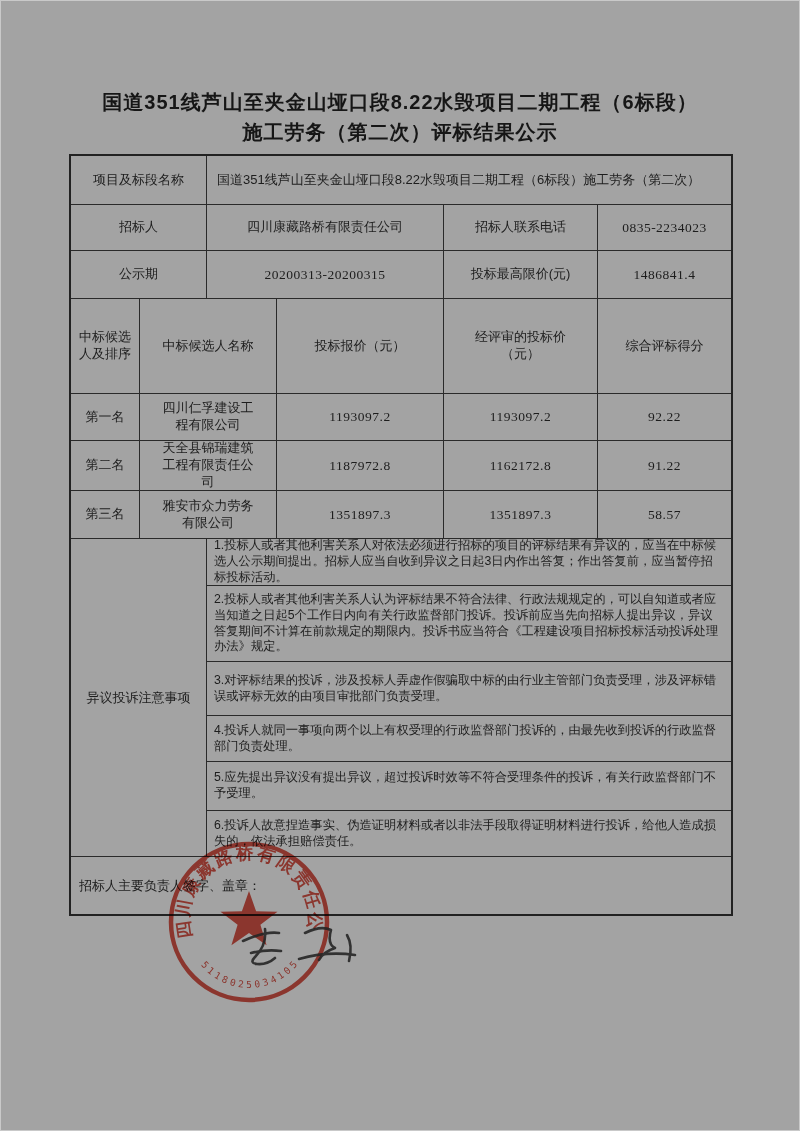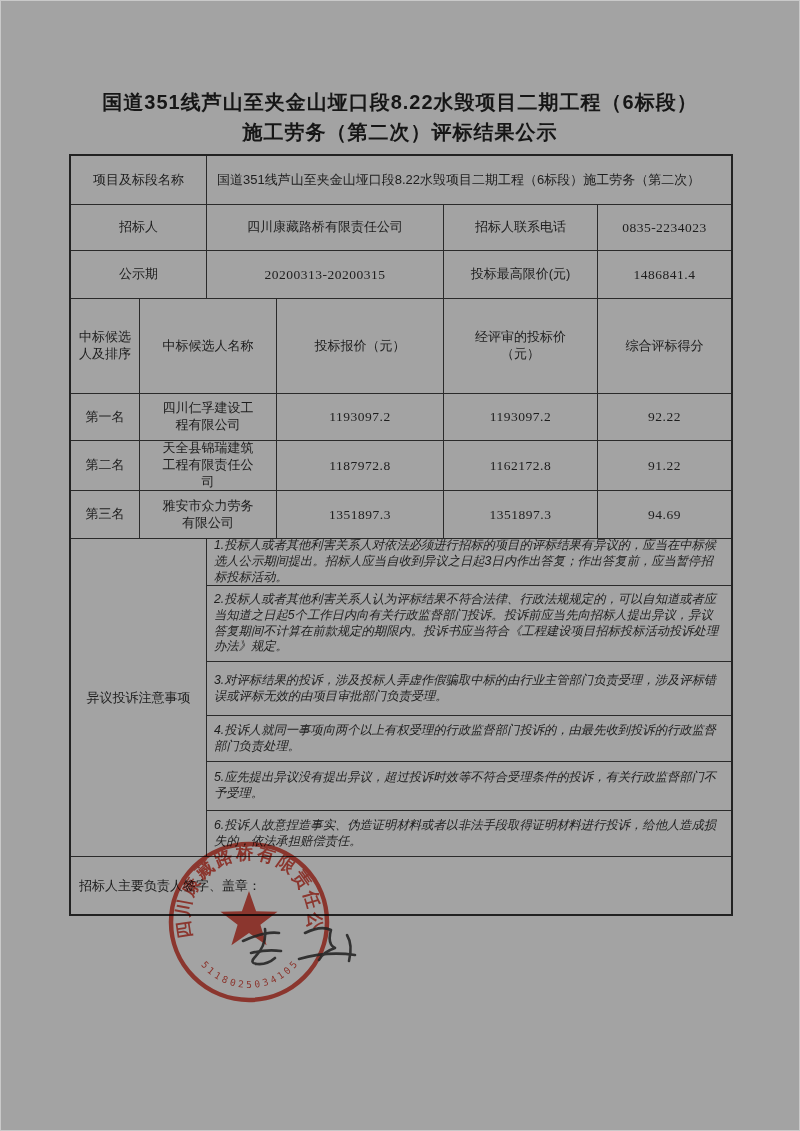--- a/index.html
+++ b/index.html
@@ -45,21 +45,21 @@
   .secC { display:flex; }
   .secC .obj-label {
     width:136px; border-right:1.5px solid #2a2a2a; border-bottom:1.5px solid #2a2a2a;
     display:flex; align-items:center; justify-content:center; text-align:center;
     padding:4px; line-height:1.5;
   }
   .secC .paras { flex:1; display:flex; flex-direction:column; }
   .para-cell {
     border-bottom:1.5px solid #2a2a2a;
     display:flex; align-items:center;
-    font-size:12.3px; line-height:1.28; text-align:left; padding:3px 8px 3px 7px;font-style:italic;
+    font-size:12.3px; line-height:1.28; text-align:left; padding:3px 8px 3px 7px;
   }
   .p1 { height:47px; } .p2 { height:76px; } .p3 { height:54px; }
   .p4 { height:46px; } .p5 { height:49px; } .p6 { height:46px; }
   
   .sig-row {
     height:57px; display:flex; align-items:center;
     padding-left:8px; font-size:13px;
   }
   
   .seal { position:absolute; left:158px; top:835px; width:180px; height:180px; pointer-events:none; }
@@ -118,21 +118,21 @@
         <div class="cell b2">天全县锦瑞建筑工程有限责任公司</div>
         <div class="cell b3 num">1187972.8</div>
         <div class="cell b4 num">1162172.8</div>
         <div class="cell b5 last-x num">91.22</div>
       </div>
       <div class="trow rB3">
         <div class="cell b1">第三名</div>
         <div class="cell b2">雅安市众力劳务有限公司</div>
         <div class="cell b3 num">1351897.3</div>
         <div class="cell b4 num">1351897.3</div>
-        <div class="cell b5 last-x num">94.69</div>
+        <div class="cell b5 last-x num">58.57</div>
       </div>
     </div>
 
     <div class="secC">
       <div class="obj-label">异议投诉注意事项</div>
       <div class="paras">
         <div class="para-cell p1">1.投标人或者其他利害关系人对依法必须进行招标的项目的评标结果有异议的，应当在中标候选人公示期间提出。招标人应当自收到异议之日起3日内作出答复；作出答复前，应当暂停招标投标活动。</div>
         <div class="para-cell p2">2.投标人或者其他利害关系人认为评标结果不符合法律、行政法规规定的，可以自知道或者应当知道之日起5个工作日内向有关行政监督部门投诉。投诉前应当先向招标人提出异议，异议答复期间不计算在前款规定的期限内。投诉书应当符合《工程建设项目招标投标活动投诉处理办法》规定。</div>
         <div class="para-cell p3">3.对评标结果的投诉，涉及投标人弄虚作假骗取中标的由行业主管部门负责受理，涉及评标错误或评标无效的由项目审批部门负责受理。</div>
         <div class="para-cell p4">4.投诉人就同一事项向两个以上有权受理的行政监督部门投诉的，由最先收到投诉的行政监督部门负责处理。</div>

